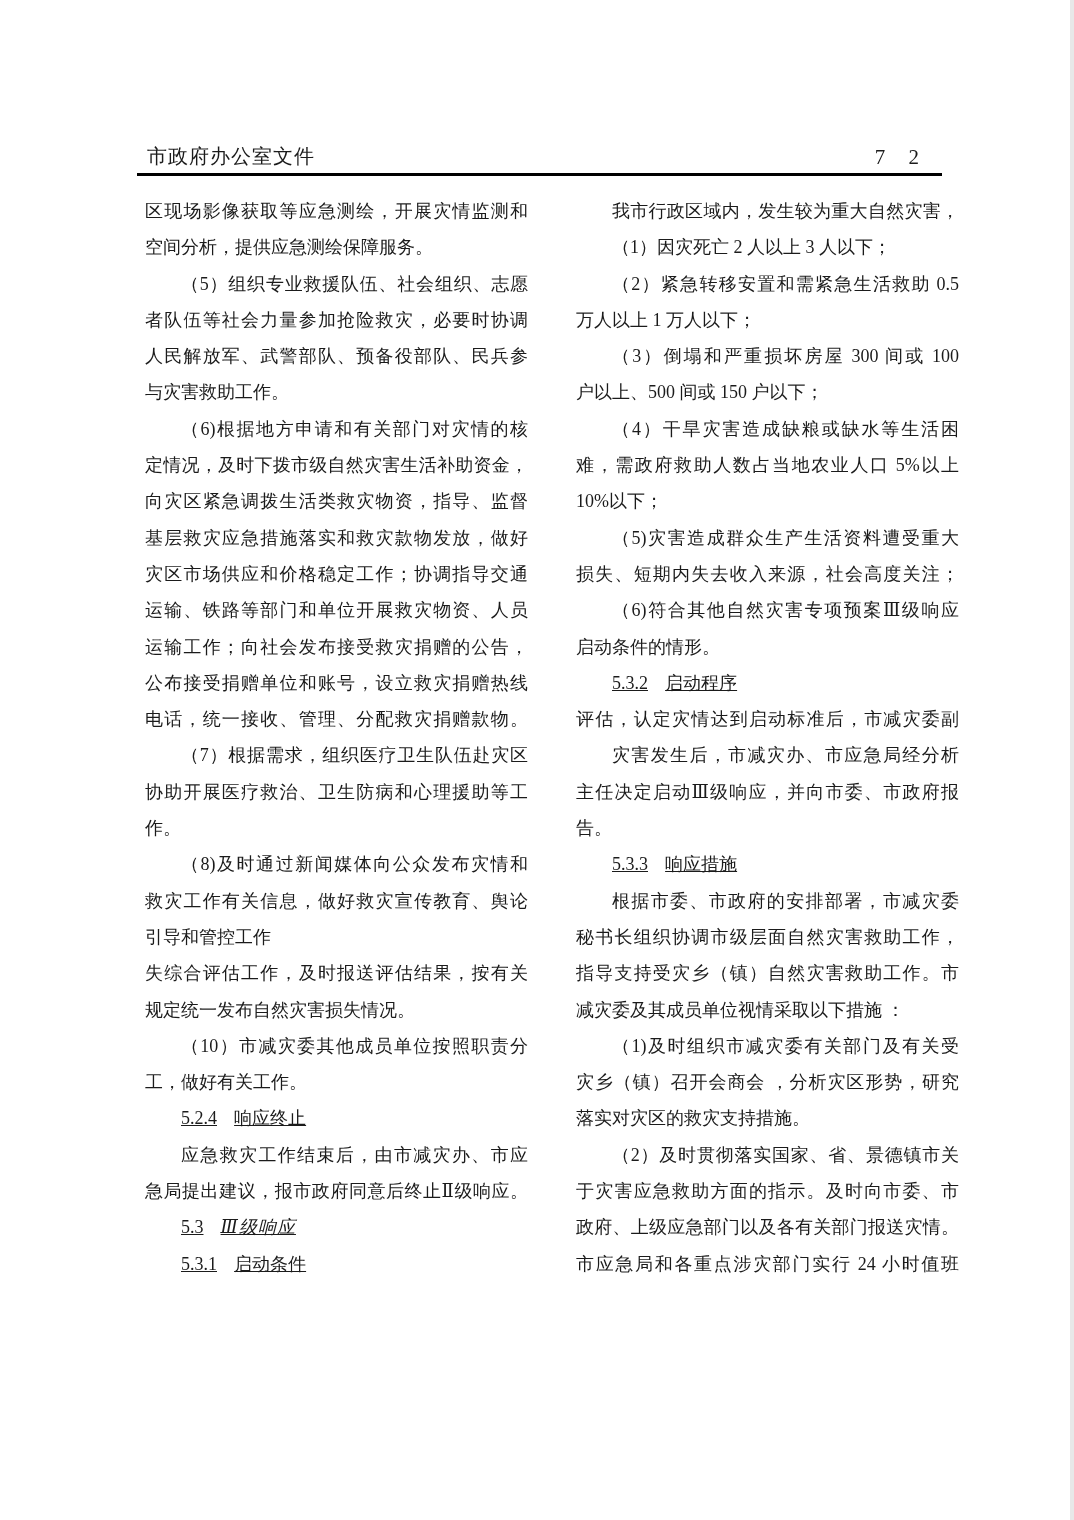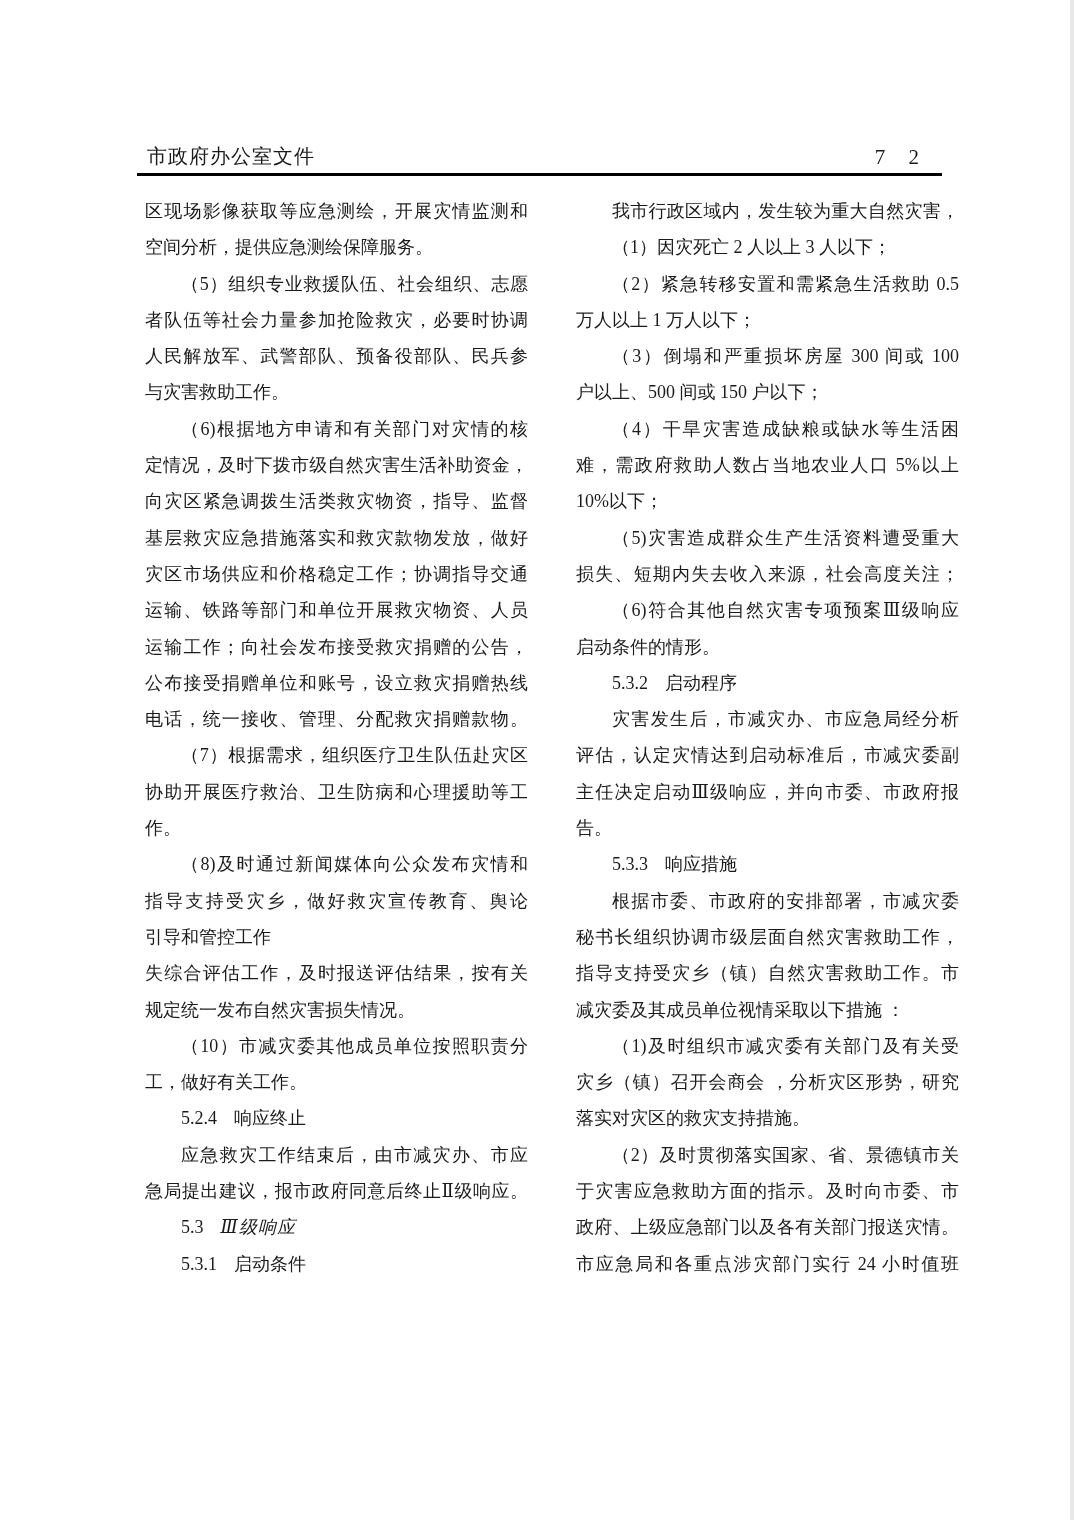--- a/index.html
+++ b/index.html
@@ -41,20 +41,21 @@
   .line{
     text-align:justify;
     text-justify:inter-character;
     white-space:normal;
   }
   .line.fill{text-align-last:justify;}
   .line.ind{text-indent:2em;}
   .heading{
     text-align:left;
     text-indent:2em;
+    text-decoration:underline;
   }
   .heading .hlabel{margin-left:0.95em;}
   .heading.kai .hlabel{
     font-style:italic;
     letter-spacing:1px;
   }
 </style>
 </head>
 <body>
 
@@ -89,21 +90,21 @@
           <div class="line fill">公布接受捐赠单位和账号，设立救灾捐赠热线</div>
           <div class="line fill">电话，统一接收、管理、分配救灾捐赠款物。</div>
         </div>
         <div class="para">
           <div class="line fill ind">（7）根据需求，组织医疗卫生队伍赴灾区</div>
           <div class="line fill">协助开展医疗救治、卫生防病和心理援助等工</div>
           <div class="line">作。</div>
         </div>
         <div class="para">
           <div class="line fill ind">（8)及时通过新闻媒体向公众发布灾情和</div>
-          <div class="line fill">指导支持受灾乡，做好救灾宣传教育、舆论</div>
+          <div class="line fill">救灾工作有关信息，做好救灾宣传教育、舆论</div>
           <div class="line">引导和管控工作</div>
         </div>
         <div class="para">
           <div class="line fill">失综合评估工作，及时报送评估结果，按有关</div>
           <div class="line">规定统一发布自然灾害损失情况。</div>
         </div>
         <div class="para">
           <div class="line fill ind">（10）市减灾委其他成员单位按照职责分</div>
           <div class="line">工，做好有关工作。</div>
         </div>
@@ -138,22 +139,22 @@
         <div class="para">
           <div class="line fill ind">（5)灾害造成群众生产生活资料遭受重大</div>
           <div class="line fill">损失、短期内失去收入来源，社会高度关注；</div>
         </div>
         <div class="para">
           <div class="line fill ind">（6)符合其他自然灾害专项预案Ⅲ级响应</div>
           <div class="line">启动条件的情形。</div>
         </div>
         <div class="line heading"><span class="hnum">5.3.2</span><span class="hlabel">启动程序</span></div>
         <div class="para">
+          <div class="line fill">评估，认定灾情达到启动标准后，市减灾委副</div>
           <div class="line fill ind">灾害发生后，市减灾办、市应急局经分析</div>
-          <div class="line fill">评估，认定灾情达到启动标准后，市减灾委副</div>
           <div class="line fill">主任决定启动Ⅲ级响应，并向市委、市政府报</div>
           <div class="line">告。</div>
         </div>
         <div class="line heading"><span class="hnum">5.3.3</span><span class="hlabel">响应措施</span></div>
         <div class="para">
           <div class="line fill ind">根据市委、市政府的安排部署，市减灾委</div>
           <div class="line fill">秘书长组织协调市级层面自然灾害救助工作，</div>
           <div class="line fill">指导支持受灾乡（镇）自然灾害救助工作。市</div>
           <div class="line">减灾委及其成员单位视情采取以下措施 ：</div>
         </div>

